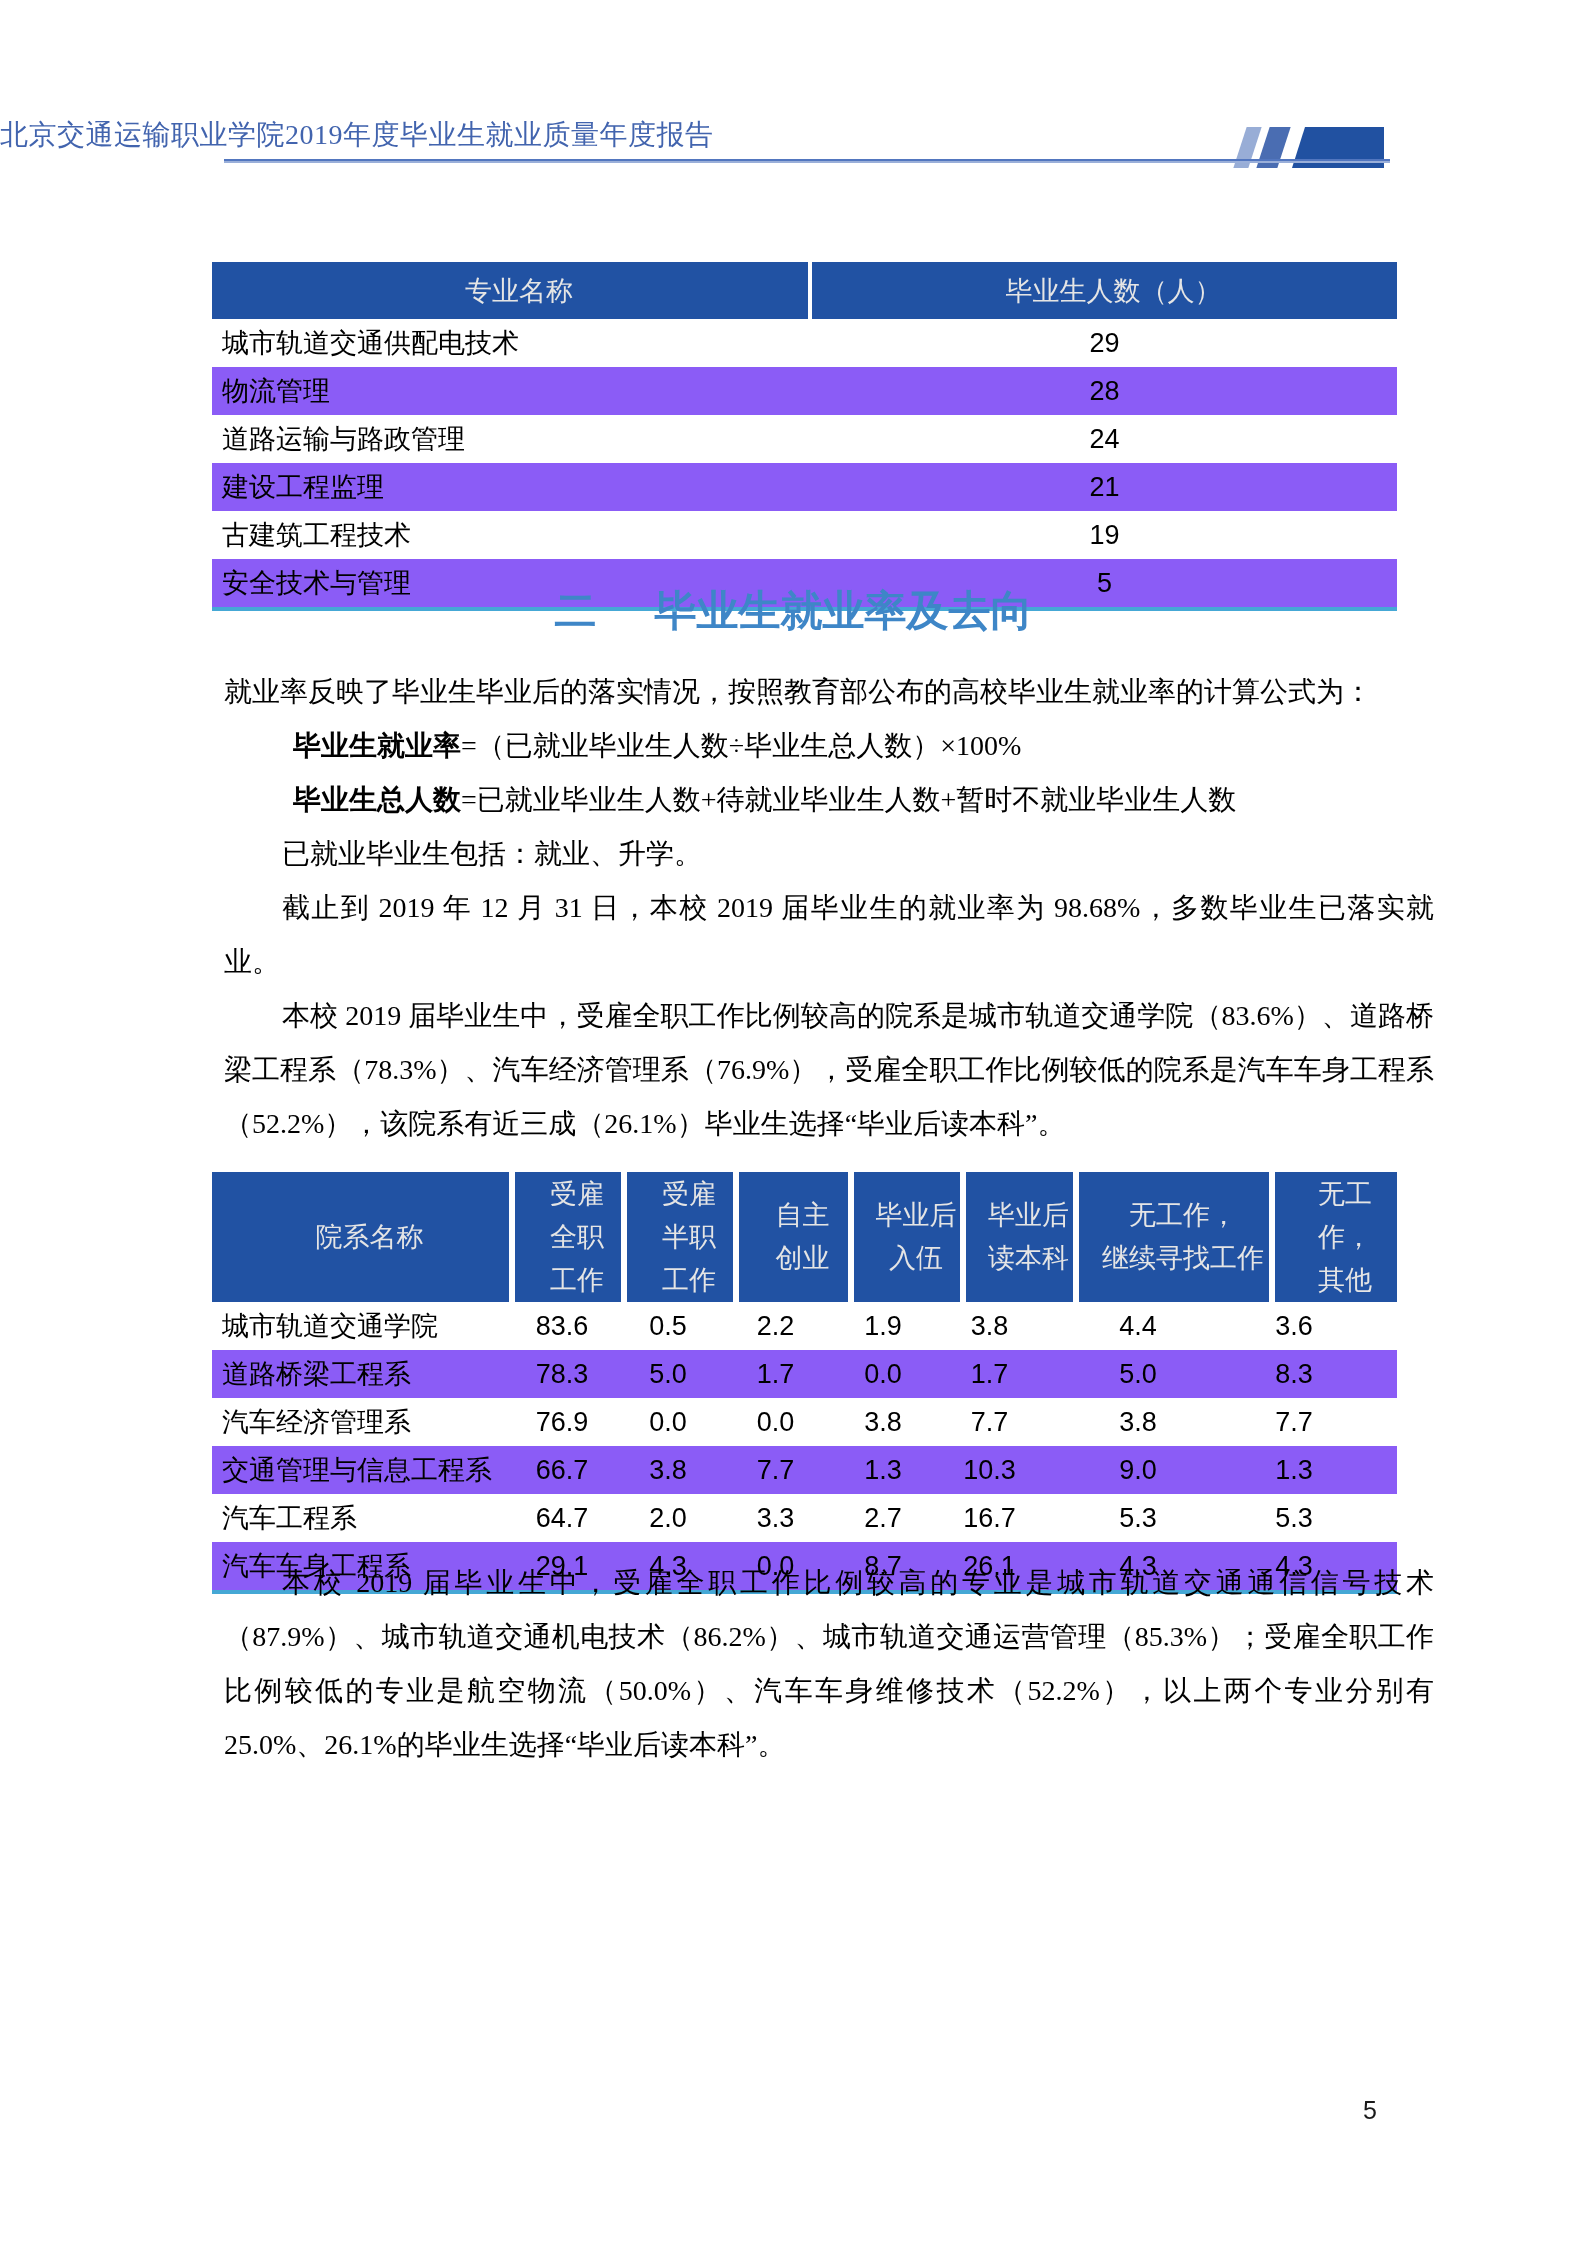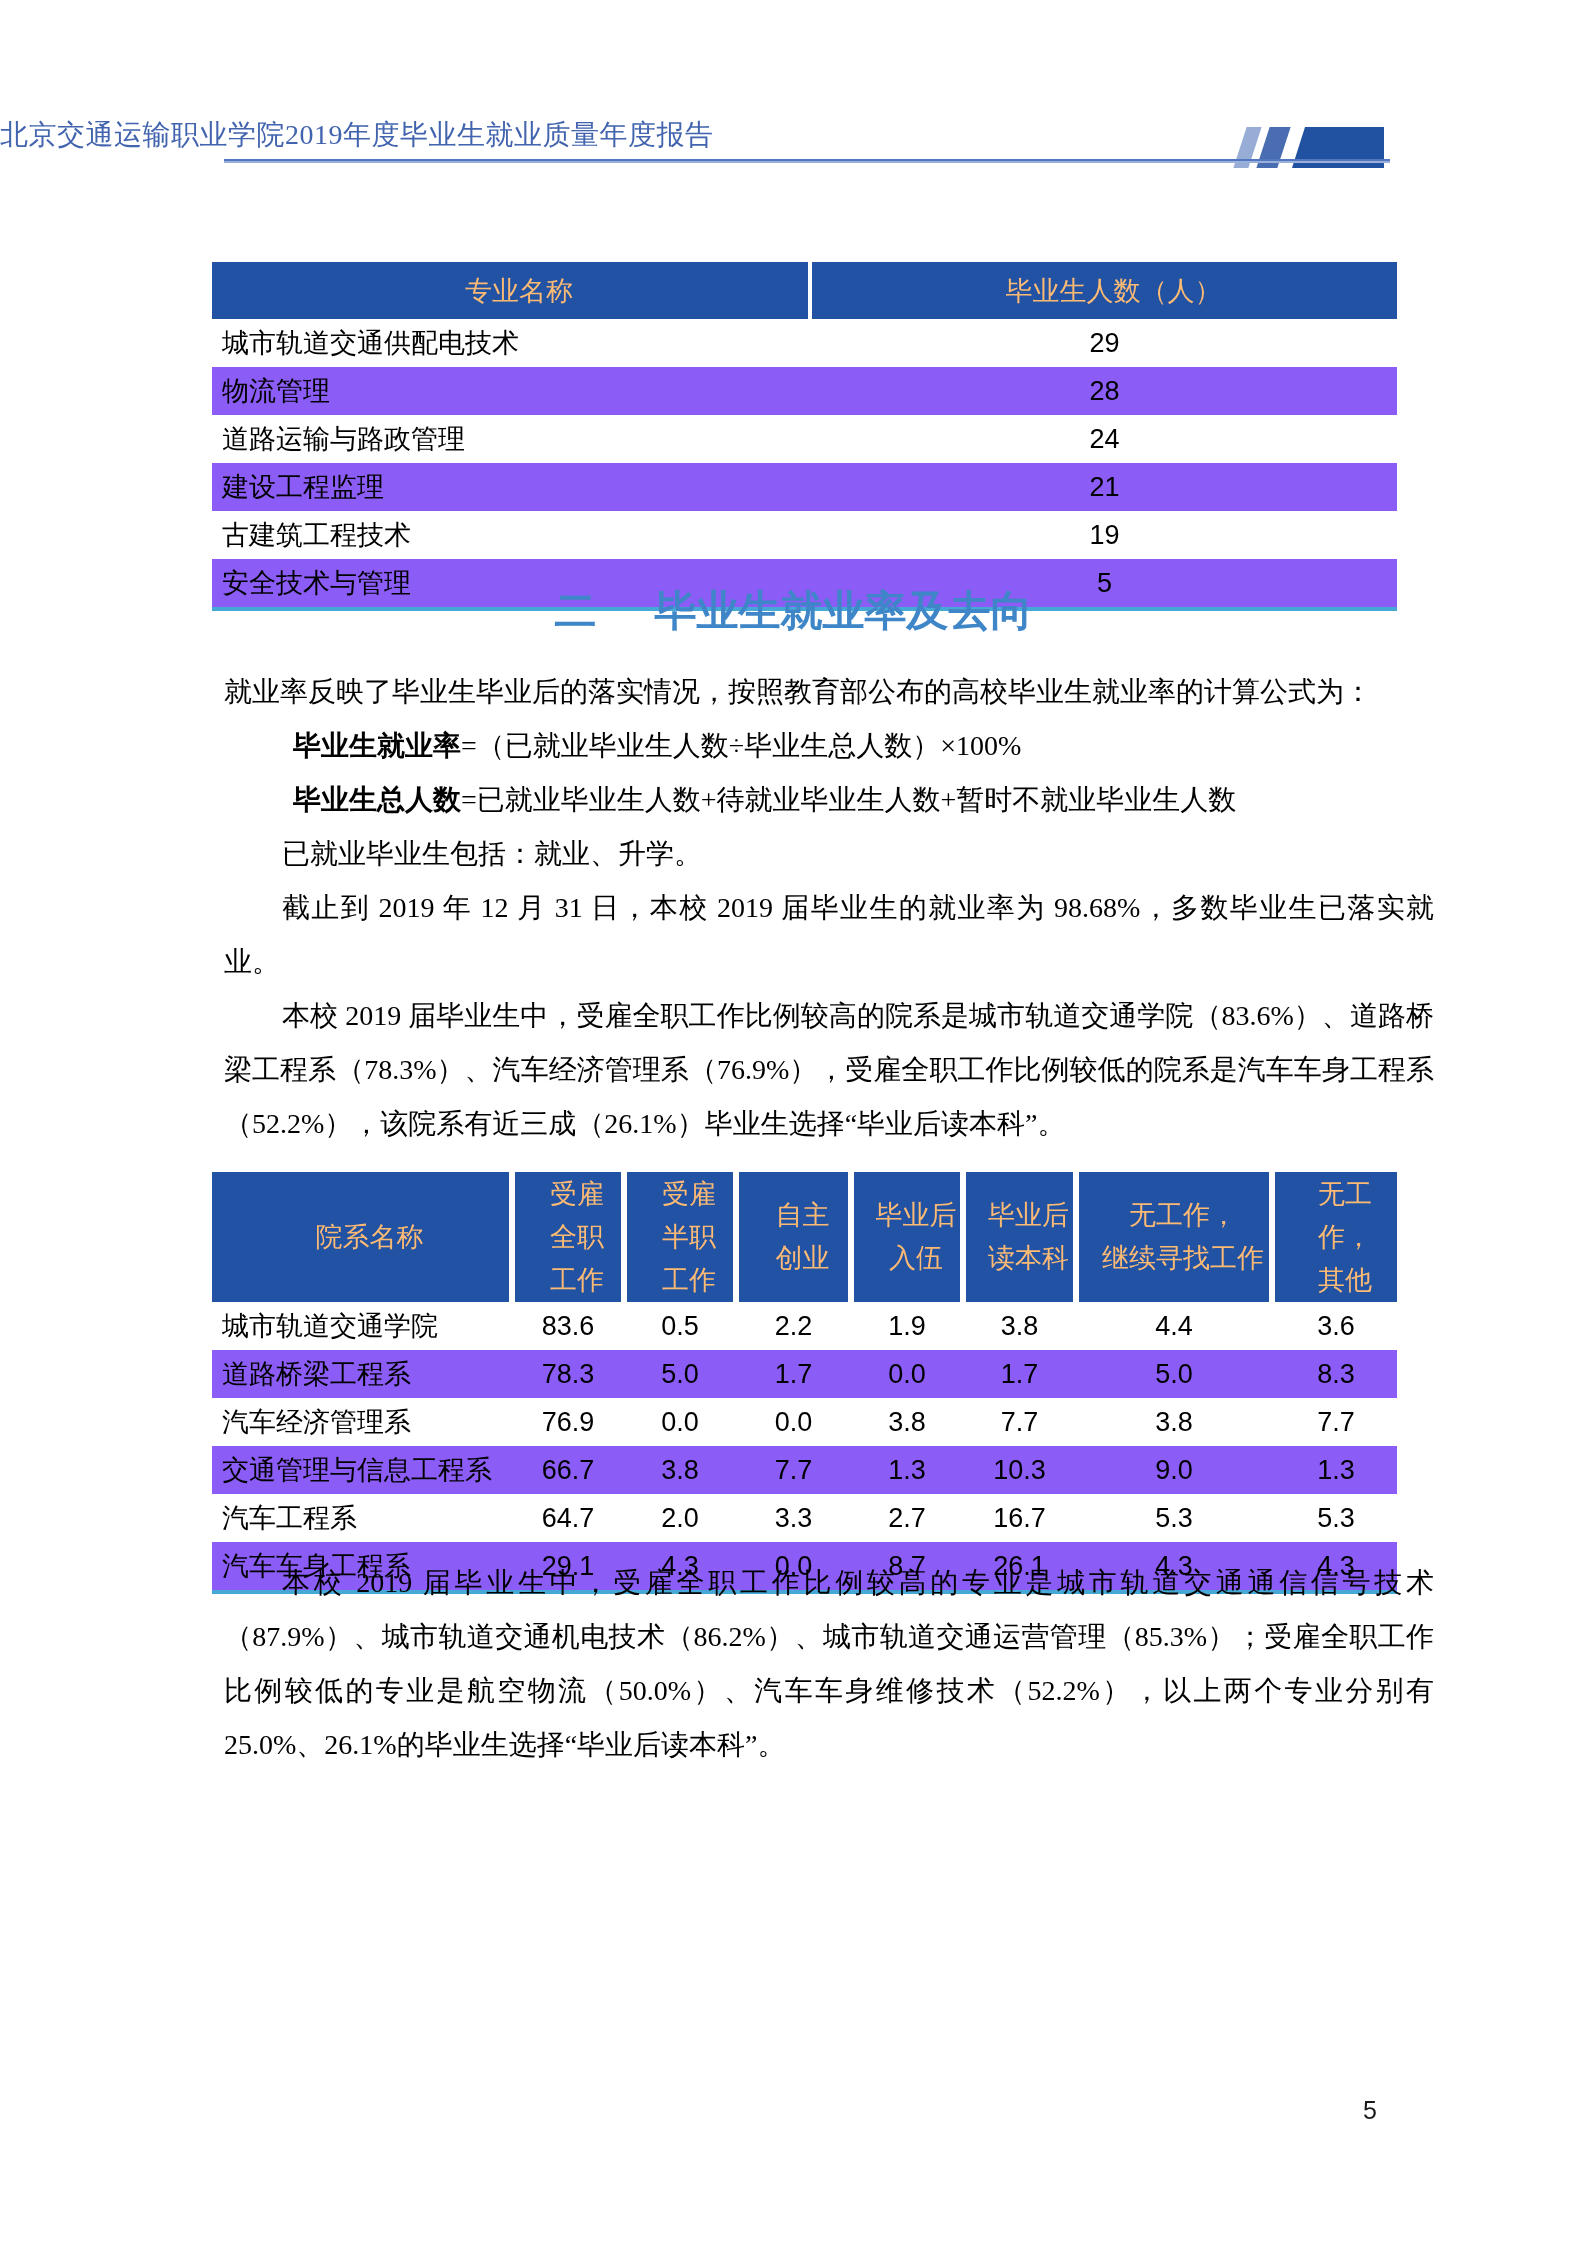--- a/index.html
+++ b/index.html
@@ -20,41 +20,41 @@
   }
   .deco-stripe1{top:127px;left:1240px;width:15px;height:41px;background:#98ADD6;transform:skewX(-18deg);}
   .deco-stripe2{top:127px;left:1263px;width:21px;height:41px;background:#4A6DB2;transform:skewX(-18deg);}
   .deco-block{top:127px;left:1292px;width:92px;height:41px;background:#2151A1;
     clip-path:polygon(13px 0,100% 0,100% 100%,0 100%);}
 
   
   .tbl{left:212px;width:1185px;}
   .tbl-bottom{height:4px;background:#45A8D5;}
   .hdr-cell{
-    background:#2152A3;color:#fdba74;display:flex;align-items:center;justify-content:center;
+    background:#2152A3;color:#e5e5e5;display:flex;align-items:center;justify-content:center;
     text-align:center;font-size:27px;white-space:pre-line;padding-left:18px;
   }
   .row{display:grid;height:48px;}
   .row.alt{background:#8b5cf6;}
   .row .cell{display:flex;align-items:center;justify-content:center;font-size:27px;
     font-family:"Liberation Sans","DejaVu Sans",sans-serif;}
   .row .cell.name{justify-content:flex-start;padding-left:10px;
     font-family:"Liberation Serif","DejaVu Serif",serif;}
 
   
   #table1{top:262px;}
   .t1-grid{display:grid;grid-template-columns:596px 585px;column-gap:4px;}
   #table1 .hdr-cell{height:57px;}
   .t1-row{grid-template-columns:596px 585px;column-gap:4px;}
 
   
   #table2{top:1172px;}
   .t2-grid{display:grid;grid-template-columns:297px 106px 106px 109px 106px 107px 190px 122px;column-gap:6px;}
   #table2 .hdr-cell{height:130px;line-height:43px;}
-  .t2-row{grid-template-columns:297px 106px 106px 109px 106px 107px 190px 122px;column-gap:6px;}
+  .t2-row{grid-template-columns:297px 106px 106px 109px 106px 107px 190px 122px;}
 
   
   .section-heading{
     top:583px;left:0;width:1587px;display:flex;justify-content:center;gap:58px;
     font-family:"Liberation Sans","DejaVu Sans",sans-serif;
     font-size:42px;font-weight:bold;color:#3E86C7;
   }
 
   
   .body-block{left:224px;width:1210px;font-size:28px;line-height:54px;}

